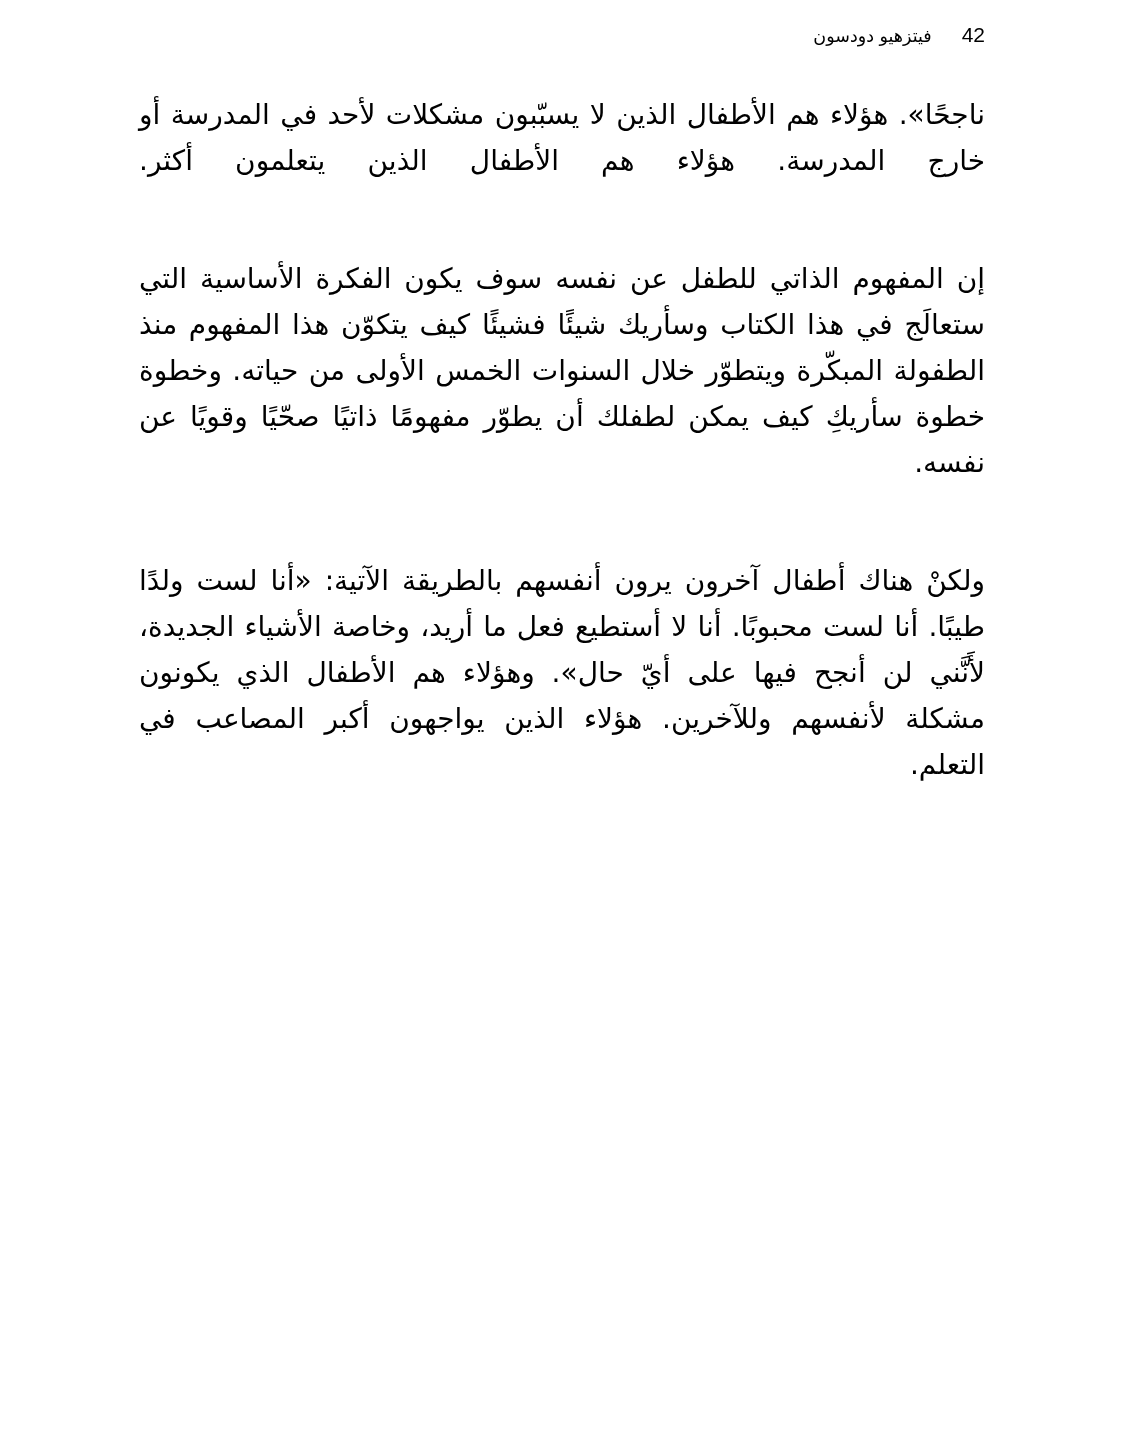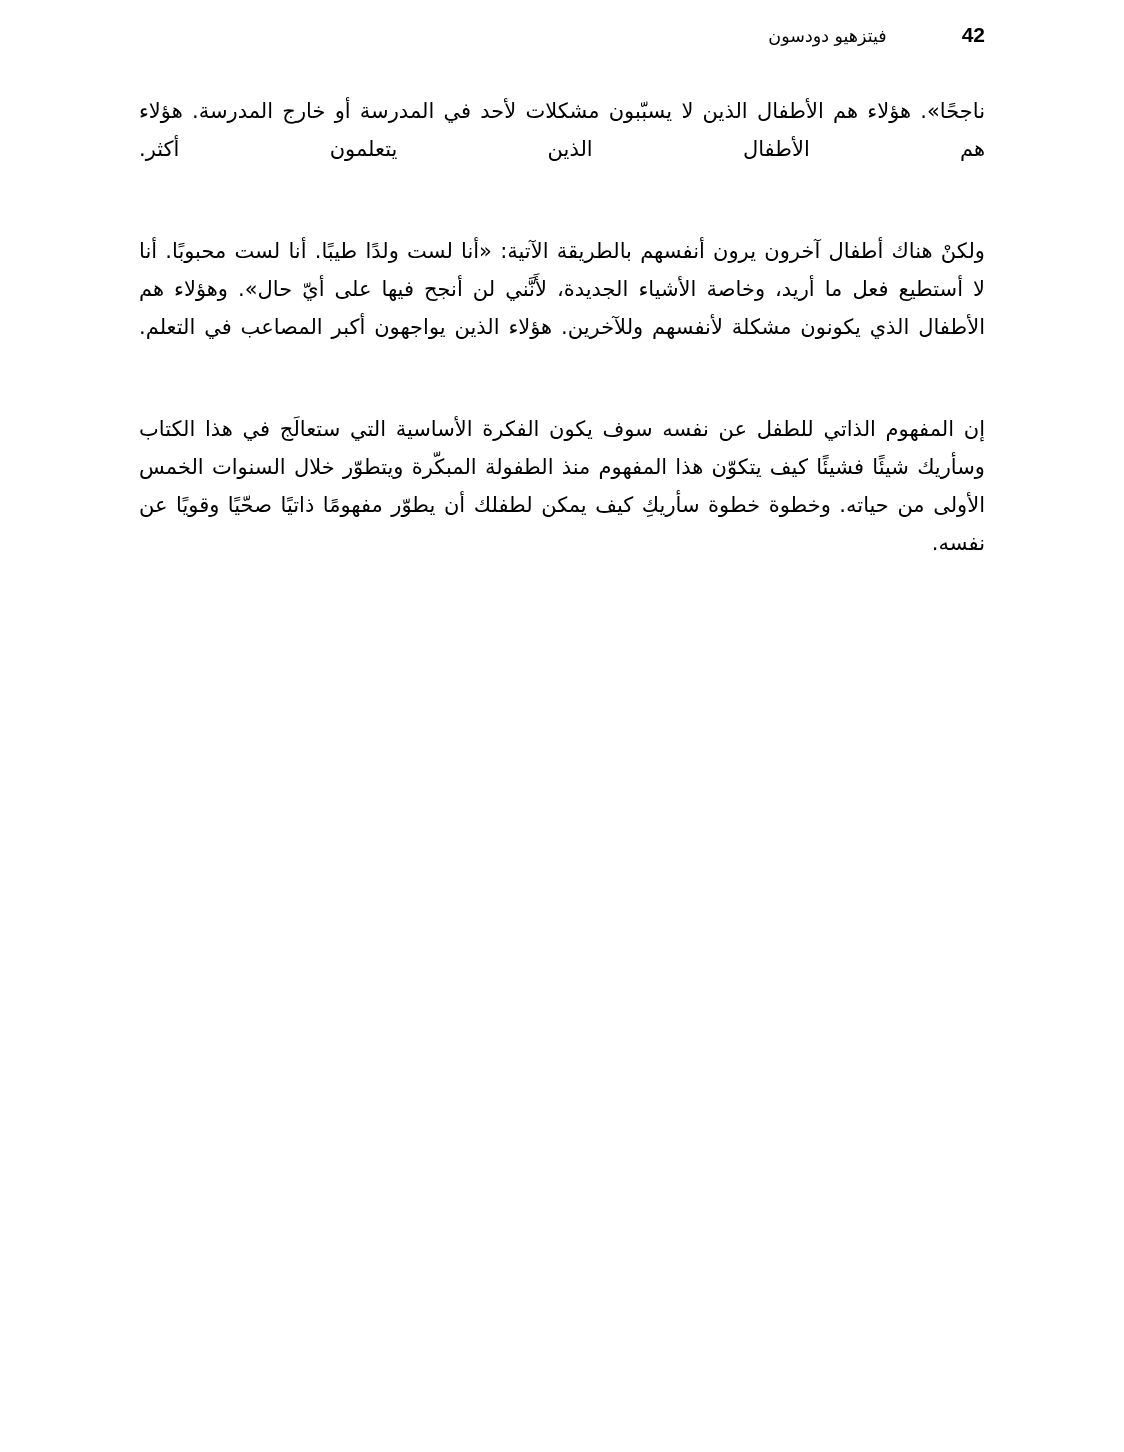--- a/index.html
+++ b/index.html
@@ -31,27 +31,26 @@
     display: flex;
     flex-direction: row;
     align-items: baseline;
     justify-content: flex-start;
     direction: rtl;
   }
 
   .page-number {
     font-family: "Liberation Sans", sans-serif;
     font-size: 21px;
-    font-weight: 700;
+    font-weight: 400;
     letter-spacing: 0px;
     color: #000000;
     line-height: 1;
     direction: ltr;
     unicode-bidi: embed;
-    margin-left: 45px;
   }
 
   .running-head-title {
     font-family: "DejaVu Sans", sans-serif;
     font-size: 17.5px;
     font-weight: 400;
     color: #000000;
     margin-right: 30px;
     line-height: 1;
     white-space: nowrap;
@@ -64,22 +63,22 @@
     top: 92px;
     right: 139px;
     width: 846px;
     direction: rtl;
     text-align: justify;
     text-align-last: center;
   }
 
   .para {
     font-family: "DejaVu Sans", sans-serif;
-    font-size: 21px;
-    line-height: 38px;
+    font-size: 28px;
+    line-height: 46px;
     color: #000000;
     margin: 0 0 26px 0;
     text-align: justify;
     text-justify: inter-word;
     word-spacing: 0.5px;
     hyphens: none;
   }
 
   .para:last-child {
     margin-bottom: 0;
@@ -97,17 +96,17 @@
 
 <div class="page">
 
   <div class="running-head">
     <span class="page-number">42</span>
     <span class="running-head-title">فيتزهيو دودسون</span>
   </div>
 
   <div class="text-column">
     <p class="para">ناجحًا». هؤلاء هم الأطفال الذين لا يسبّبون مشكلات لأحد في المدرسة أو خارج المدرسة. هؤلاء هم الأطفال الذين يتعلمون أكثر.</p>
+    <p class="para">إن المفهوم الذاتي للطفل عن نفسه سوف يكون الفكرة الأساسية التي ستعالَج في هذا الكتاب وسأريك شيئًا فشيئًا كيف يتكوّن هذا المفهوم منذ الطفولة المبكّرة ويتطوّر خلال السنوات الخمس الأولى من حياته. وخطوة خطوة سأريكِ كيف يمكن لطفلك أن يطوّر مفهومًا ذاتيًا صحّيًا وقويًا عن نفسه.</p>
     <p class="para">ولكنْ هناك أطفال آخرون يرون أنفسهم بالطريقة الآتية: «أنا لست ولدًا طيبًا. أنا لست محبوبًا. أنا لا أستطيع فعل ما أريد، وخاصة الأشياء الجديدة، لأَنَّني لن أنجح فيها على أيّ حال». وهؤلاء هم الأطفال الذي يكونون مشكلة لأنفسهم وللآخرين. هؤلاء الذين يواجهون أكبر المصاعب في التعلم.</p>
-    <p class="para">إن المفهوم الذاتي للطفل عن نفسه سوف يكون الفكرة الأساسية التي ستعالَج في هذا الكتاب وسأريك شيئًا فشيئًا كيف يتكوّن هذا المفهوم منذ الطفولة المبكّرة ويتطوّر خلال السنوات الخمس الأولى من حياته. وخطوة خطوة سأريكِ كيف يمكن لطفلك أن يطوّر مفهومًا ذاتيًا صحّيًا وقويًا عن نفسه.</p>
   </div>
 
 </div>
 
 </body></html>

